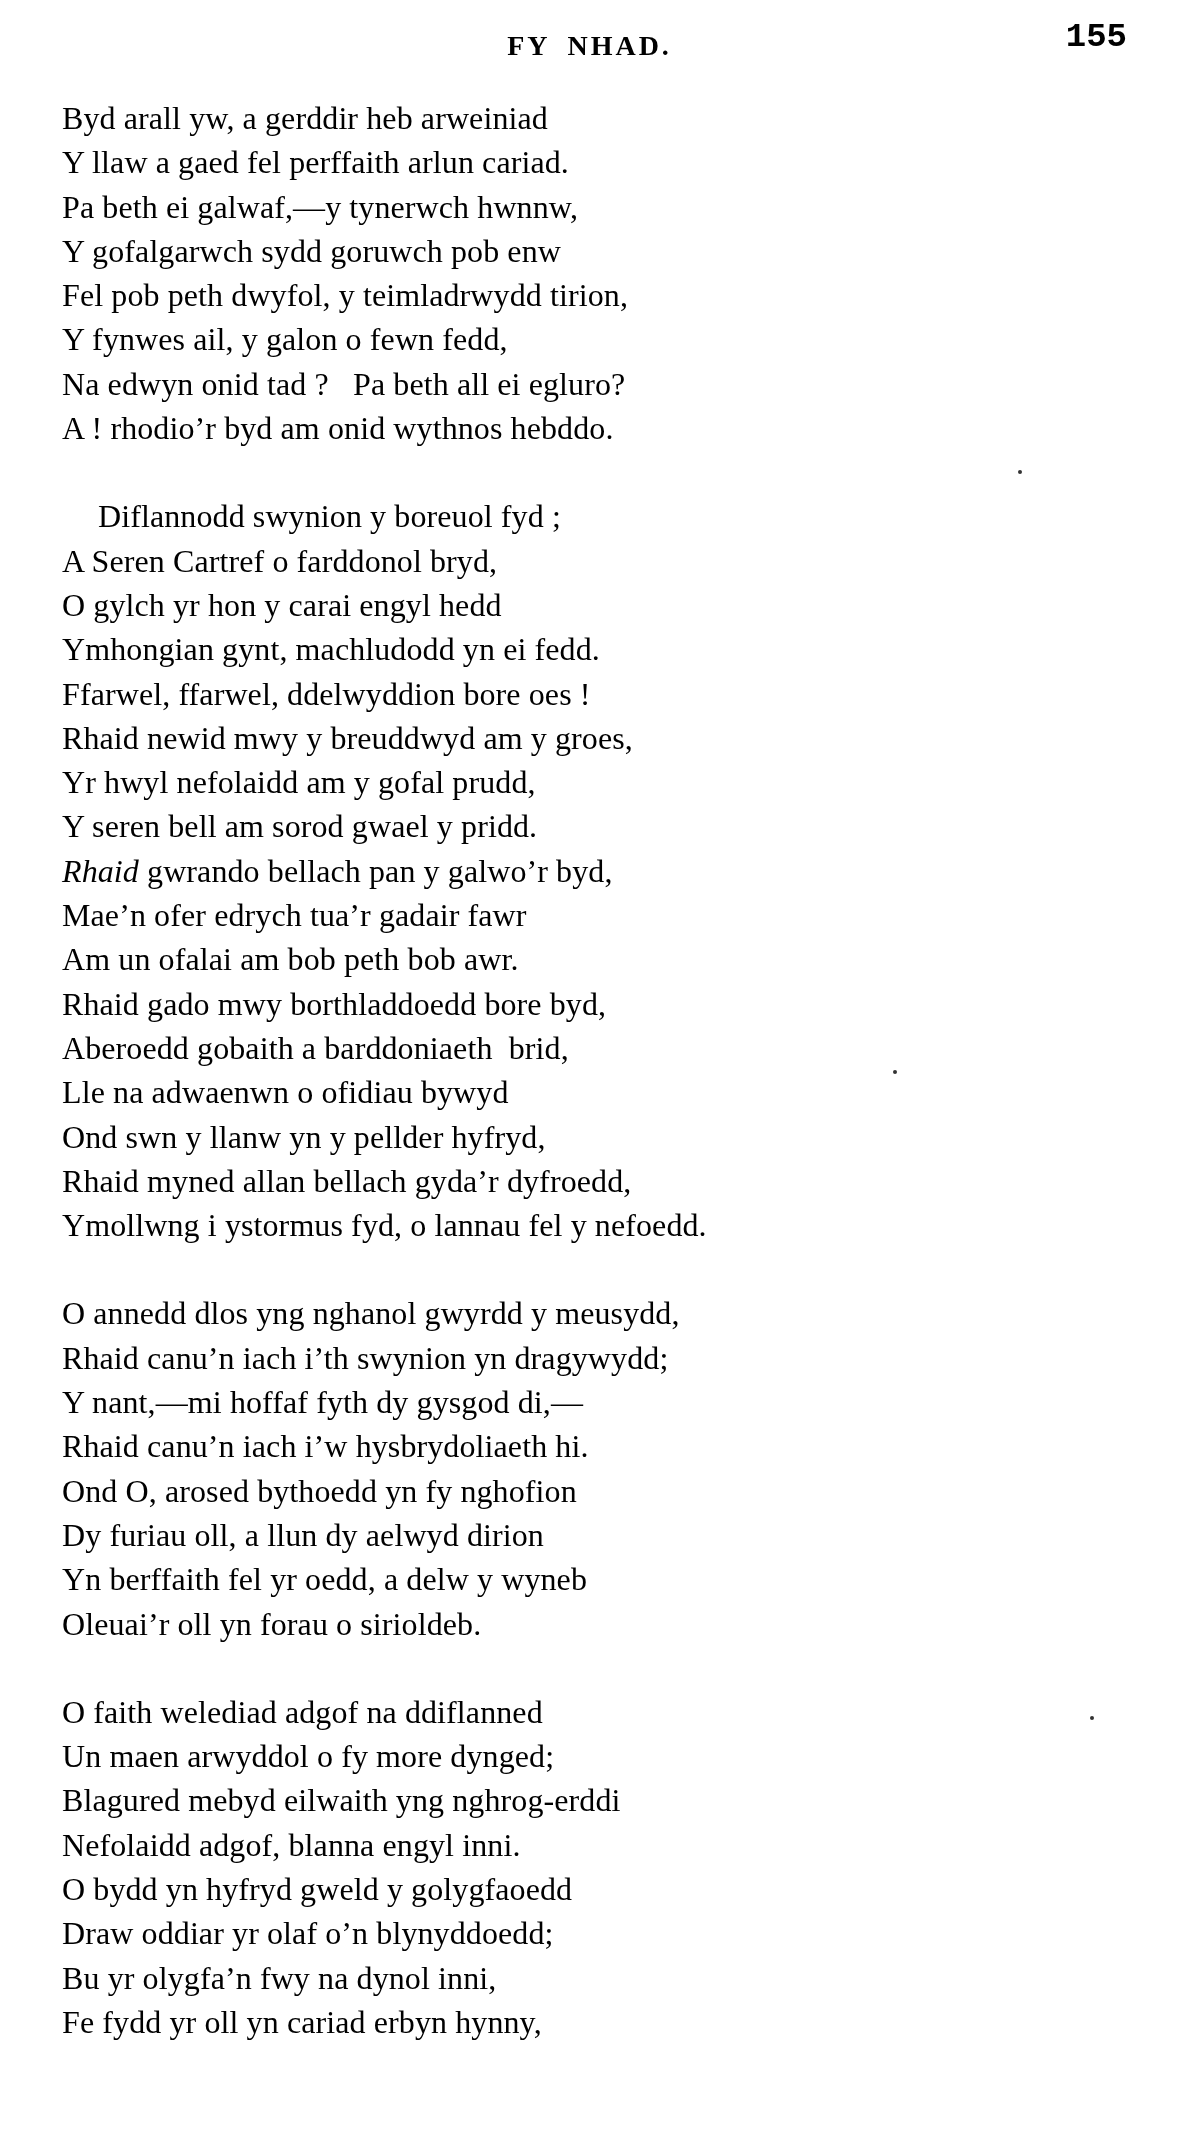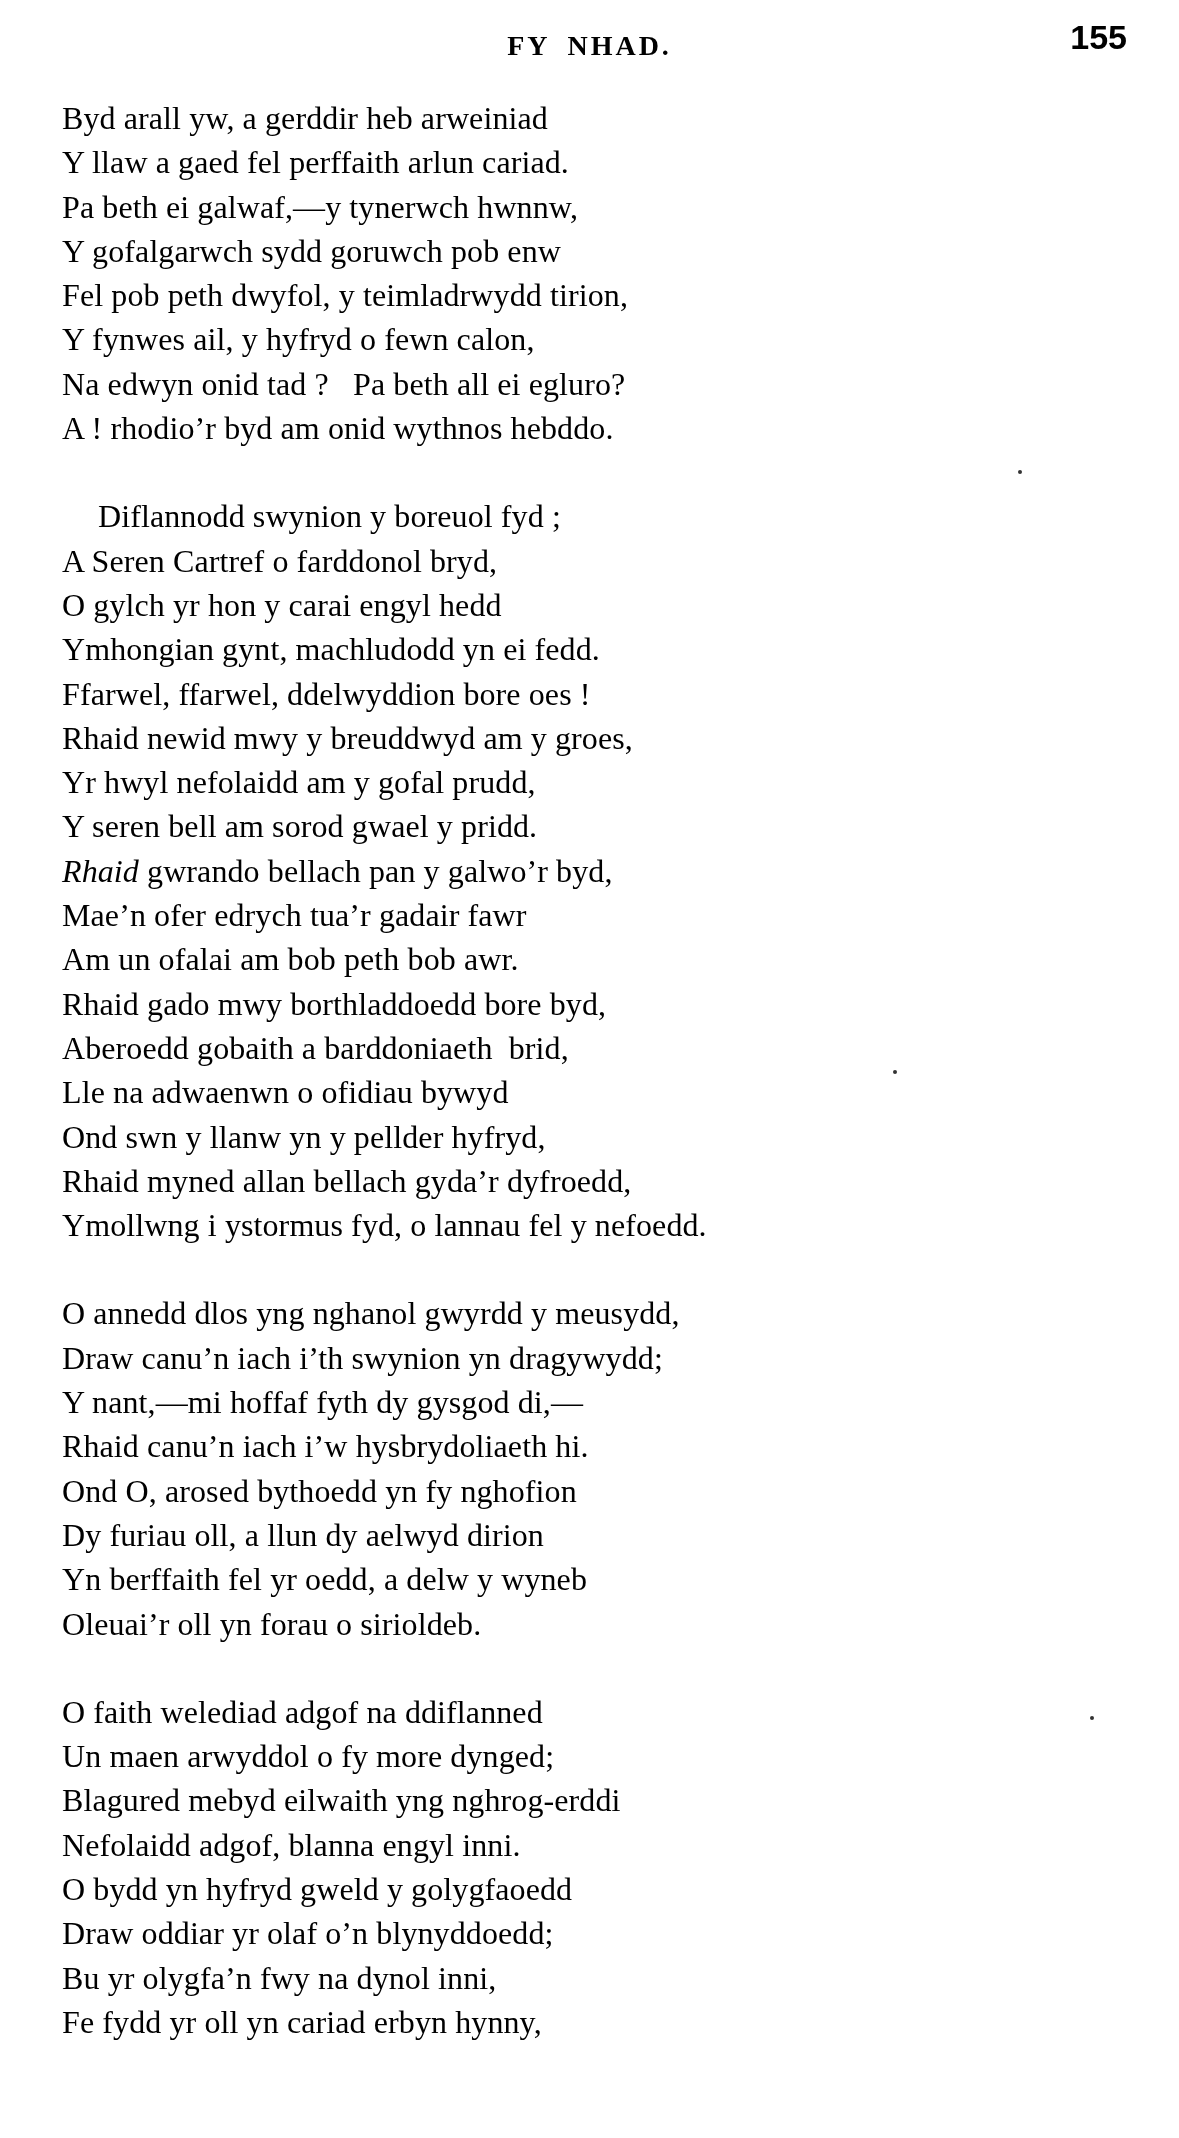--- a/index.html
+++ b/index.html
@@ -36,21 +36,21 @@
     font-family: "Liberation Serif", serif;
     font-weight: 700;
     font-size: 28px;
     letter-spacing: 3px;
     word-spacing: 8px;
   }
   .page-number {
     position: absolute;
     top: 18px;
     right: 52px;
-    font-family: Liberation Sans, sans-serif;
+    font-family: Liberation Mono, monospace;
     font-weight: 700;
     font-size: 34px;
     letter-spacing: 0px;
     text-align: right;
   }
   .poem {
     margin: 0;
     padding: 0 0 0 0;
   }
   .stanza {
@@ -92,21 +92,21 @@
     <div class="page-number">155</div>
   </div>
 
   <div class="poem">
       <div class="stanza">
         <div class="line">Byd arall yw, a gerddir heb arweiniad</div>
         <div class="line">Y llaw a gaed fel perffaith arlun cariad.</div>
         <div class="line">Pa beth ei galwaf,—y tynerwch hwnnw,</div>
         <div class="line">Y gofalgarwch sydd goruwch pob enw</div>
         <div class="line">Fel pob peth dwyfol, y teimladrwydd tirion,</div>
-        <div class="line">Y fynwes ail, y hyfryd o fewn calon,</div>
+        <div class="line">Y fynwes ail, y galon o fewn fedd,</div>
         <div class="line">Na edwyn onid tad ?   Pa beth all ei egluro?</div>
         <div class="line">A ! rhodio’r byd am onid wythnos hebddo.</div>
       </div>
       <div class="stanza">
         <div class="line indent">Diflannodd swynion y boreuol fyd ;</div>
         <div class="line">A Seren Cartref o farddonol bryd,</div>
         <div class="line">O gylch yr hon y carai engyl hedd</div>
         <div class="line">Ymhongian gynt, machludodd yn ei fedd.</div>
         <div class="line">Ffarwel, ffarwel, ddelwyddion bore oes !</div>
         <div class="line">Rhaid newid mwy y breuddwyd am y groes,</div>
@@ -117,21 +117,21 @@
         <div class="line">Am un ofalai am bob peth bob awr.</div>
         <div class="line">Rhaid gado mwy borthladdoedd bore byd,</div>
         <div class="line">Aberoedd gobaith a barddoniaeth  brid,</div>
         <div class="line">Lle na adwaenwn o ofidiau bywyd</div>
         <div class="line">Ond swn y llanw yn y pellder hyfryd,</div>
         <div class="line">Rhaid myned allan bellach gyda’r dyfroedd,</div>
         <div class="line">Ymollwng i ystormus fyd, o lannau fel y nefoedd.</div>
       </div>
       <div class="stanza">
         <div class="line">O annedd dlos yng nghanol gwyrdd y meusydd,</div>
-        <div class="line">Draw canu’n iach i’th swynion yn dragywydd;</div>
+        <div class="line">Rhaid canu’n iach i’th swynion yn dragywydd;</div>
         <div class="line">Y nant,—mi hoffaf fyth dy gysgod di,—</div>
         <div class="line">Rhaid canu’n iach i’w hysbrydoliaeth hi.</div>
         <div class="line">Ond O, arosed bythoedd yn fy nghofion</div>
         <div class="line">Dy furiau oll, a llun dy aelwyd dirion</div>
         <div class="line">Yn berffaith fel yr oedd, a delw y wyneb</div>
         <div class="line">Oleuai’r oll yn forau o sirioldeb.</div>
       </div>
       <div class="stanza">
         <div class="line">O faith welediad adgof na ddiflanned</div>
         <div class="line">Un maen arwyddol o fy more dynged;</div>

